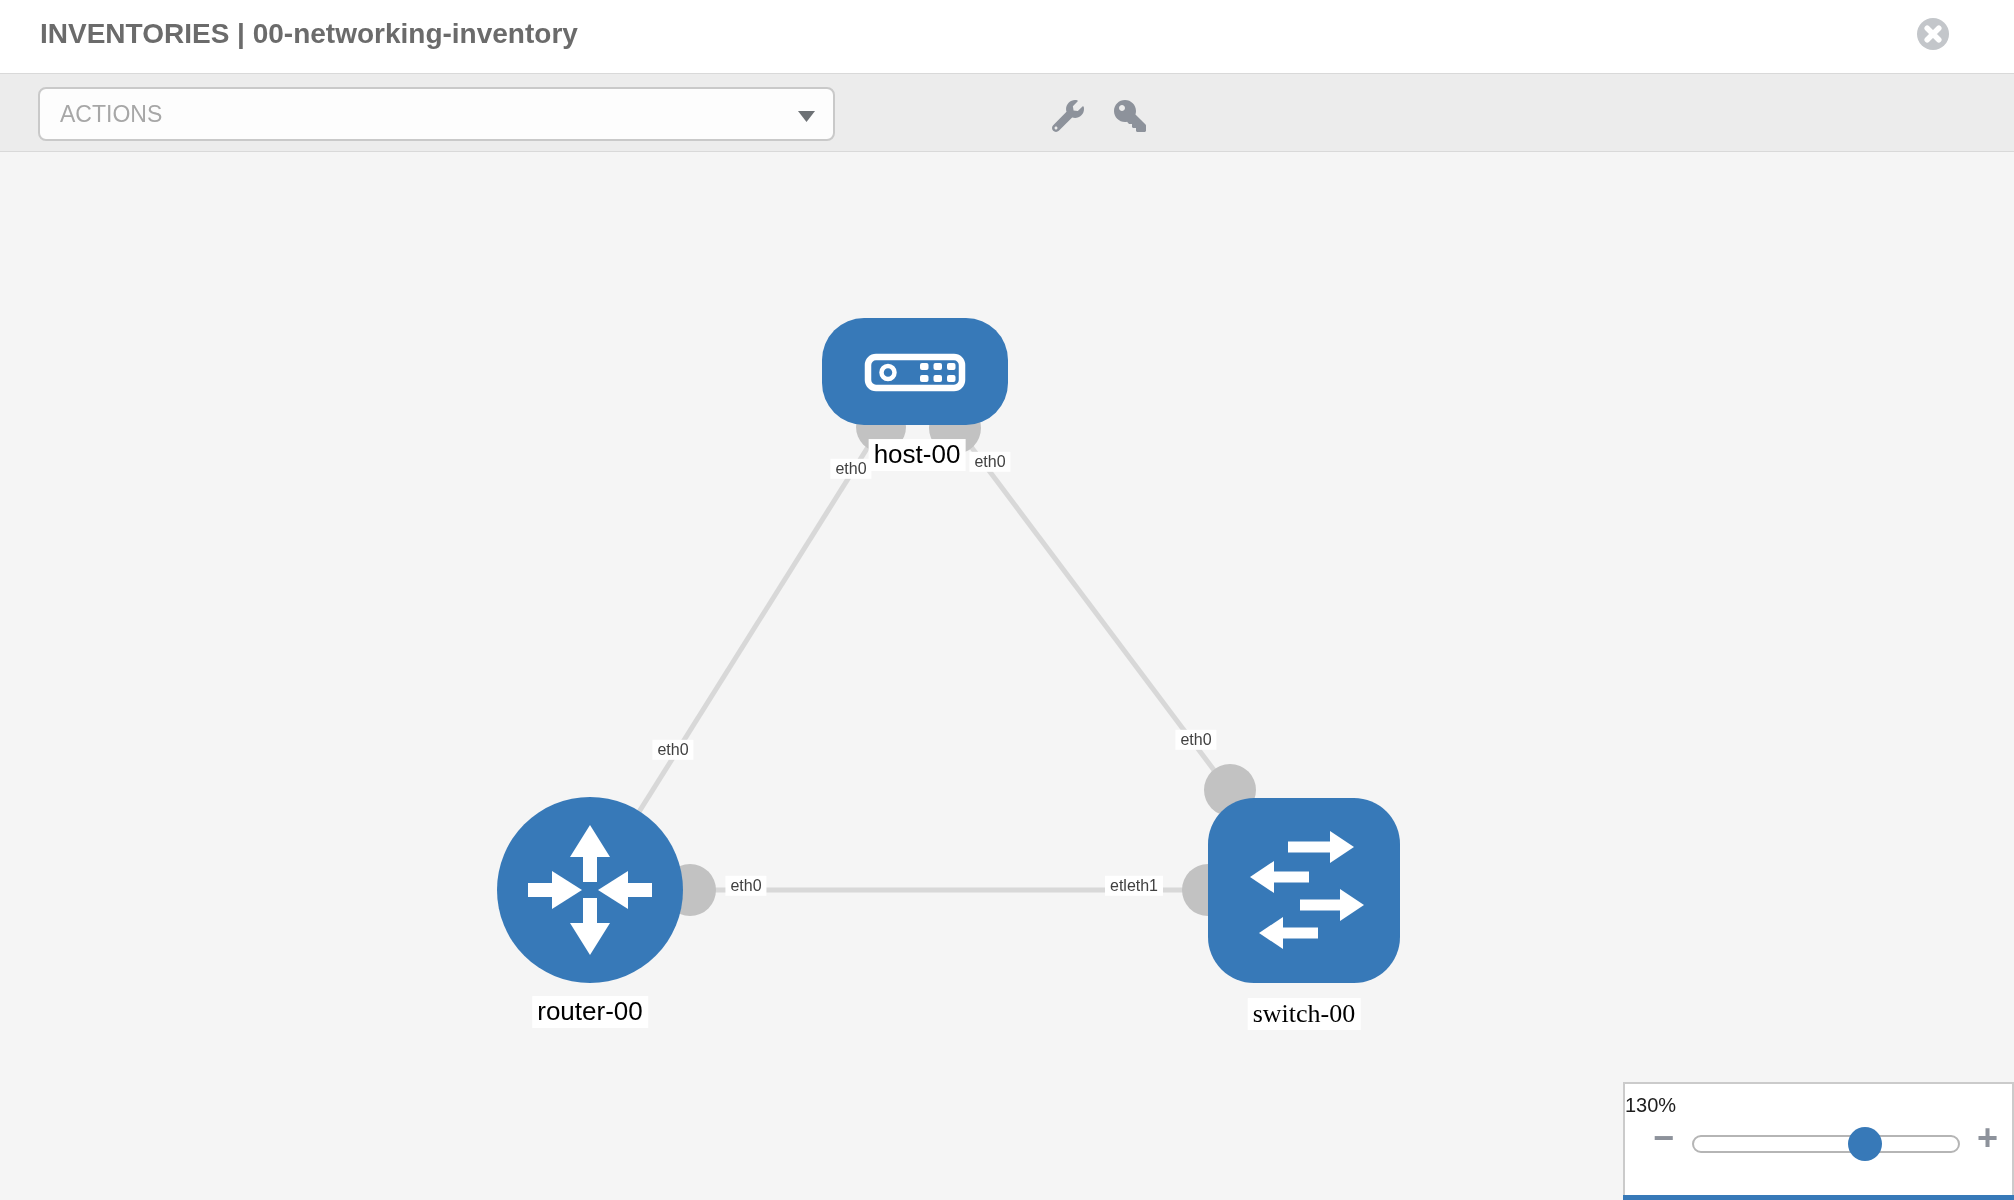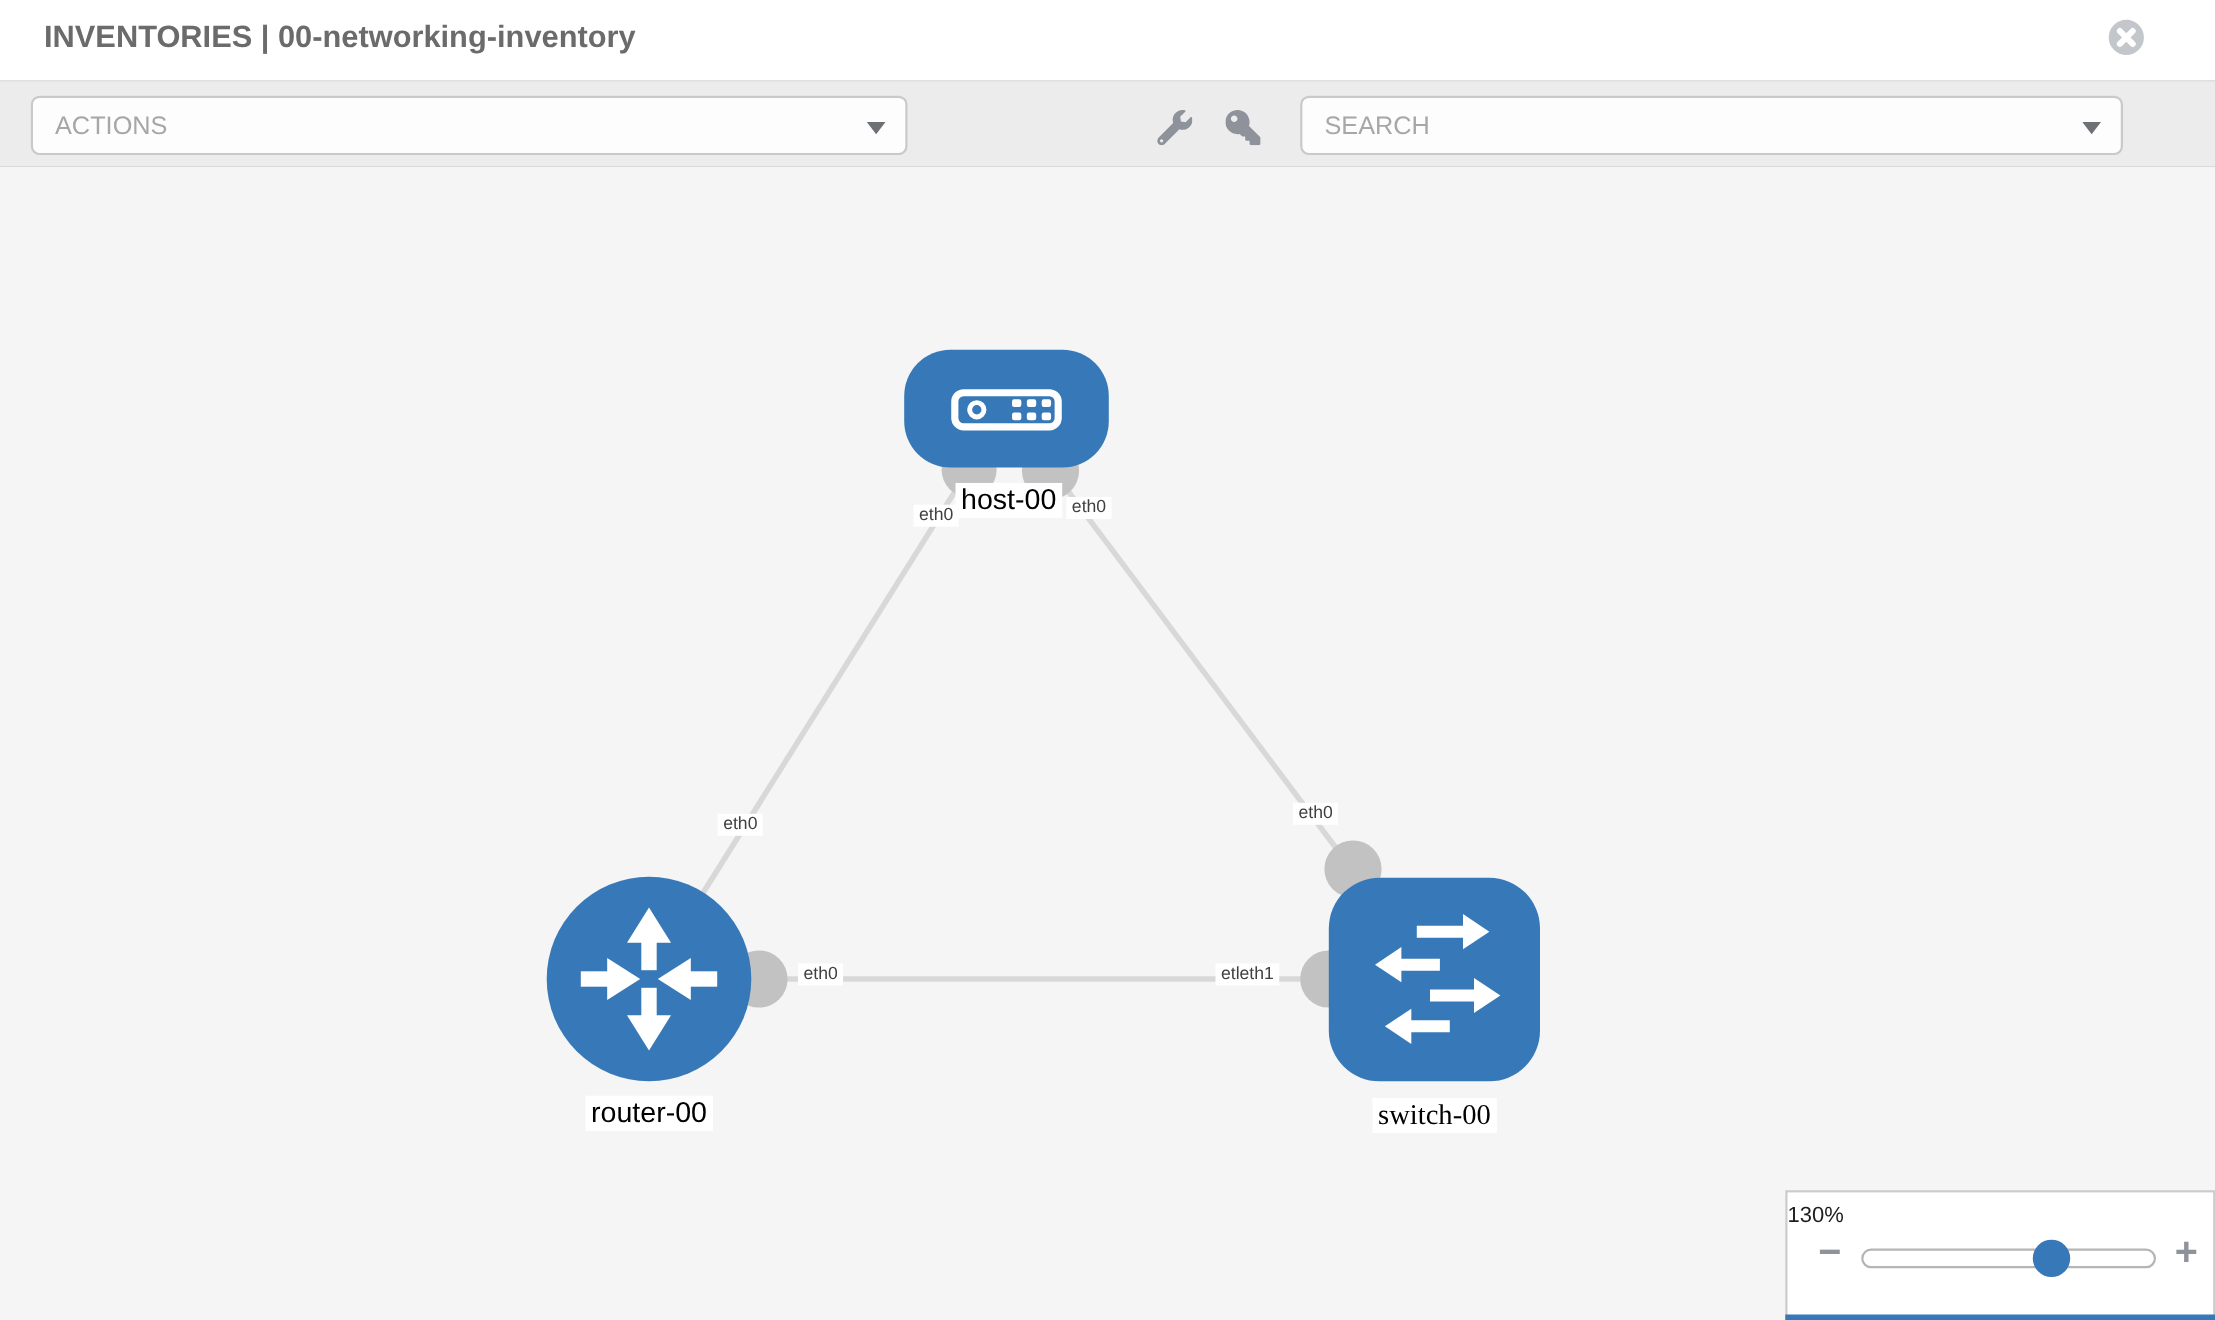--- a/index.html
+++ b/index.html
@@ -13,21 +13,21 @@
     color:#6b6b6b; letter-spacing:0; }
   .close-btn { position:absolute; right:64px; top:17px; width:34px; height:34px; cursor:pointer; }
 
   
   .toolbar { position:absolute; left:0; top:73px; width:2014px; height:79px;
     background:#ececec; border-top:1px solid #d9d9d9; border-bottom:1px solid #d9d9d9; }
   .select { position:absolute; top:13px; height:54px; background:#fdfdfd;
     border:2px solid #c9c9c9; border-radius:8px; display:flex; align-items:center;
     padding:0 20px; color:#a7a7a7; font-size:23px; cursor:pointer; }
   .select .caret { position:absolute; right:18px; top:22px; }
-  .select.actions { left:28px; width:797px; }
+  .select.actions { left:38px; width:797px; }
   .select.search  { left:1182px; width:748px; }
   .tool-icon { position:absolute; top:26px; cursor:pointer; }
   .tool-icon.wrench { left:1052px; }
   .tool-icon.key    { left:1114px; }
 
   
   .canvas { position:absolute; left:0; top:152px; width:2014px; height:1048px;
     background:#f5f5f5; }
   .canvas svg.topo { position:absolute; left:0; top:0; }
   .lbl { position:absolute; transform:translate(-50%,-50%); background:#fff;
@@ -80,26 +80,20 @@
       </svg>
     </div>
     <div class="tool-icon key">
       <svg width="32" height="32" viewBox="0 0 512 512">
         <g transform="scale(-1,1) translate(-512,0)">
           <path fill="#8d929b" d="M512 176.001C512 273.203 433.202 352 336 352c-11.22 0-22.19-1.062-32.827-3.069l-24.012 27.014A23.999 23.999 0 0 1 261.223 384H224v40c0 13.255-10.745 24-24 24h-40v40c0 13.255-10.745 24-24 24H24c-13.255 0-24-10.745-24-24v-78.059c0-6.365 2.529-12.47 7.029-16.971l161.802-161.802C163.108 213.814 160 195.271 160 176 160 78.798 238.797.001 335.999 0 433.488-.001 512 78.511 512 176.001zM336 128c0 26.51 21.49 48 48 48s48-21.49 48-48-21.49-48-48-48-48 21.49-48 48z"></path>
         </g>
       </svg>
     </div>
 
-    <div class="select search">
-      <span>SEARCH</span>
-      <svg class="caret" width="17" height="12">
-        <polygon points="0,0 17,0 8.5,11" fill="#6d7175"></polygon>
-      </svg>
-    </div>
   </div>
 
   <div class="canvas">
     <svg class="topo" width="2014" height="1048" viewBox="0 0 2014 1048">
 
       <line x1="915" y1="220" x2="590" y2="738" stroke="#d8d8d8" stroke-width="5"></line>
       <line x1="915" y1="220" x2="1304" y2="738" stroke="#d8d8d8" stroke-width="5"></line>
       <line x1="590" y1="738" x2="1304" y2="738" stroke="#d8d8d8" stroke-width="5"></line>
 
       <circle cx="881" cy="275" r="25" fill="#c2c2c2"></circle>

